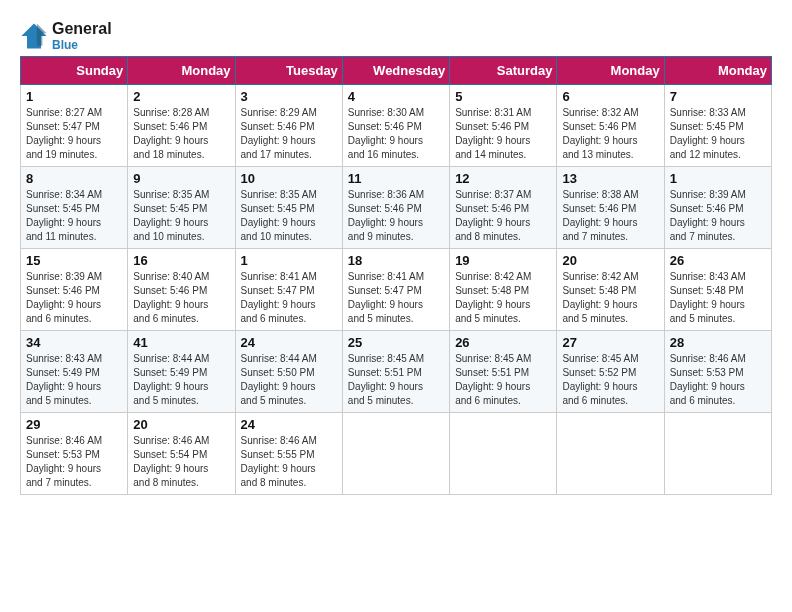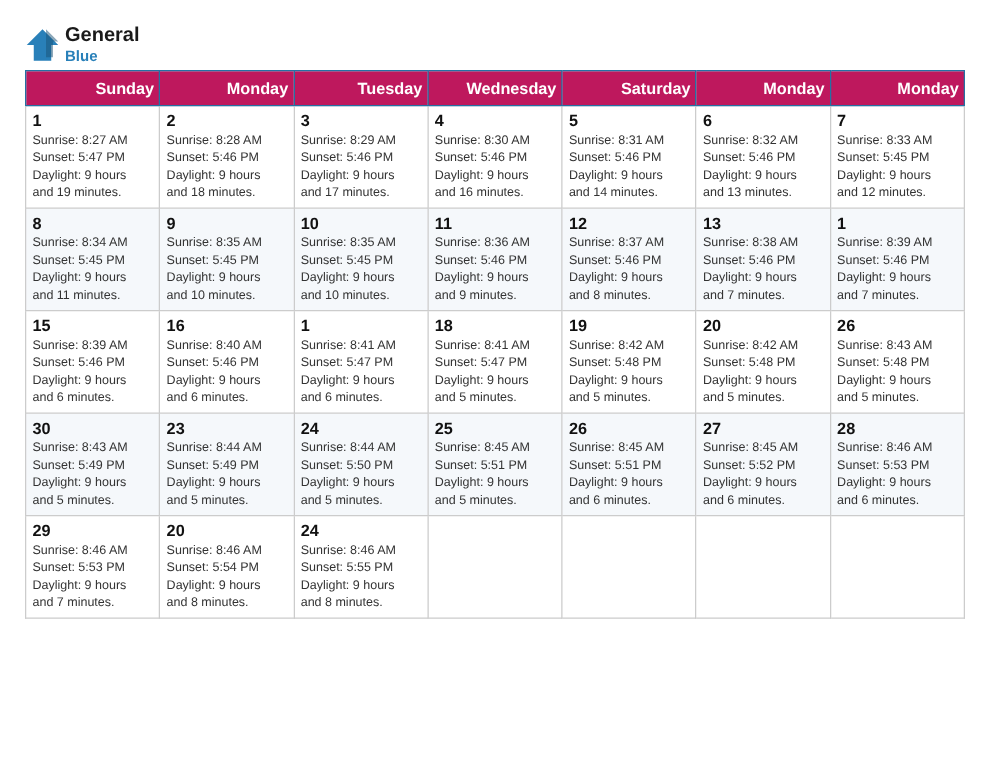--- a/index.html
+++ b/index.html
@@ -197,25 +197,25 @@
             <span class="day-num">20</span>
             <div class="day-info">Sunrise: 8:42 AM<br>Sunset: 5:48 PM<br>Daylight: 9 hours<br>and 5 minutes.</div>
           </td>
           <td>
             <span class="day-num">26</span>
             <div class="day-info">Sunrise: 8:43 AM<br>Sunset: 5:48 PM<br>Daylight: 9 hours<br>and 5 minutes.</div>
           </td>
         </tr>
         <tr>
           <td>
-            <span class="day-num">30</span>
+            <span class="day-num">34</span>
             <div class="day-info">Sunrise: 8:43 AM<br>Sunset: 5:49 PM<br>Daylight: 9 hours<br>and 5 minutes.</div>
           </td>
           <td>
-            <span class="day-num">23</span>
+            <span class="day-num">41</span>
             <div class="day-info">Sunrise: 8:44 AM<br>Sunset: 5:49 PM<br>Daylight: 9 hours<br>and 5 minutes.</div>
           </td>
           <td>
             <span class="day-num">24</span>
             <div class="day-info">Sunrise: 8:44 AM<br>Sunset: 5:50 PM<br>Daylight: 9 hours<br>and 5 minutes.</div>
           </td>
           <td>
             <span class="day-num">25</span>
             <div class="day-info">Sunrise: 8:45 AM<br>Sunset: 5:51 PM<br>Daylight: 9 hours<br>and 5 minutes.</div>
           </td>

